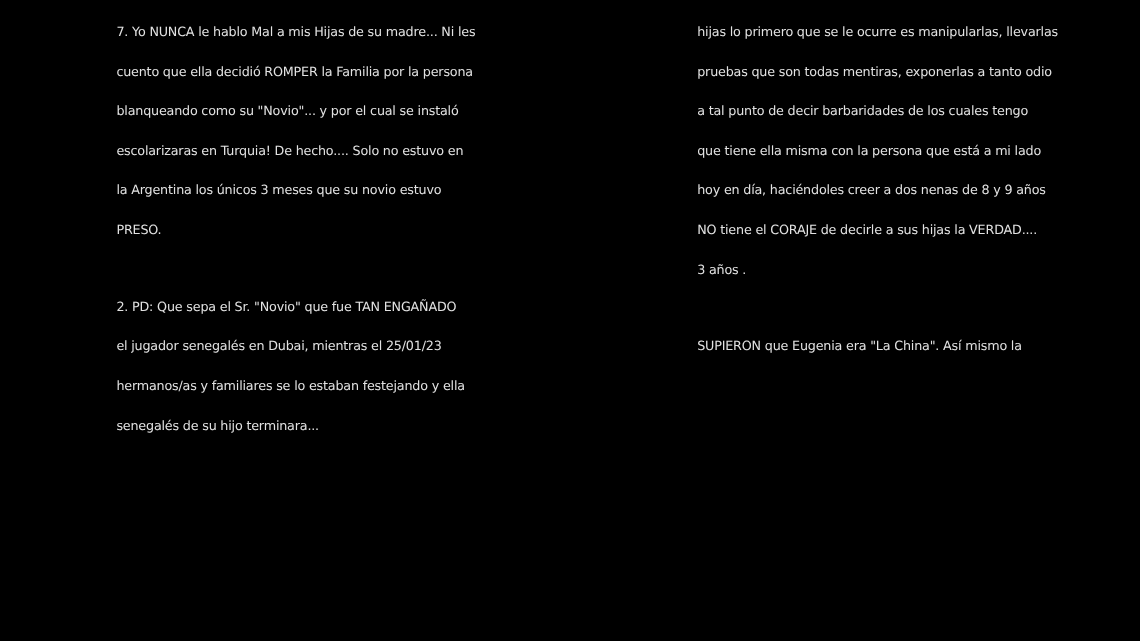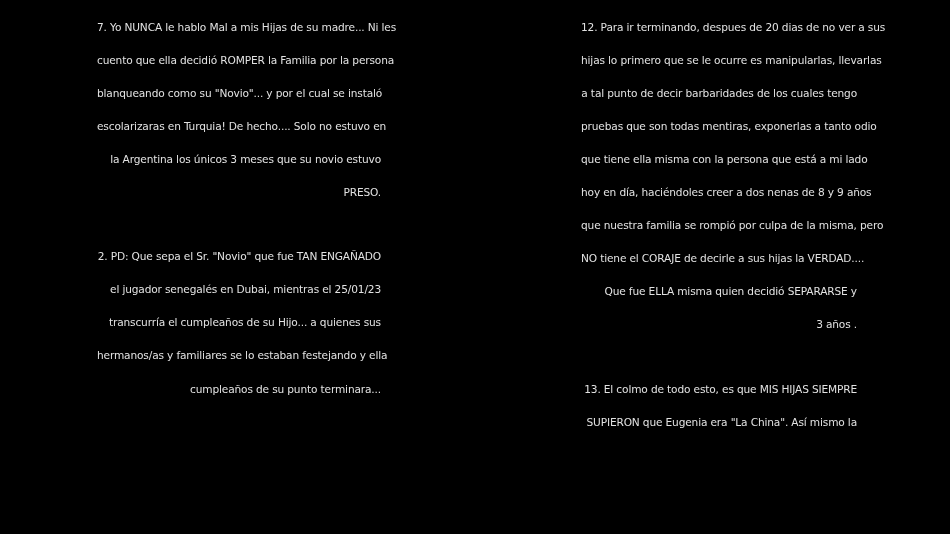--- a/index.html
+++ b/index.html
@@ -31,21 +31,20 @@
     margin: 0 0 14.5px 0;
     font-size: 10.6px;
     line-height: 16.55px;
     letter-spacing: -0.15px;
     word-spacing: 0px;
     white-space: pre-line;
   }
   .para .line {
     display: block;
     white-space: nowrap;
-    text-align: right;
   }
   .emoji {
     color: #f2c230;
     font-size: 10px;
   }
 </style>
 </head>
 <body>
 
 <div class="column left">
@@ -53,42 +52,37 @@
     <span class="line">7. Yo NUNCA le hablo Mal a mis Hijas de su madre... Ni les</span>
     <span class="line">cuento que ella decidió ROMPER la Familia por la persona</span>
     <span class="line">blanqueando como su "Novio"...  y por el cual  se instaló</span>
     <span class="line">escolarizaras en Turquia!  De hecho.... Solo no estuvo en</span>
     <span class="line">la Argentina los únicos 3 meses que su novio estuvo</span>
     <span class="line">PRESO.</span>
   </div>
   <div class="para">
     <span class="line">2. PD: Que sepa el Sr. "Novio" que fue TAN ENGAÑADO</span>
     <span class="line">el jugador senegalés en Dubai, mientras el 25/01/23</span>
-    <span class="line">transcurría el cumpleaños de su Hijo... a quienes sus</span>
     <span class="line">hermanos/as y familiares se lo estaban festejando y ella</span>
-    <span class="line">cumpleaños de su punto terminara...</span>
+    <span class="line">senegalés de su hijo terminara...</span>
   </div>
 
 </div>
 
 <div class="column right">
   <div class="para">
-    <span class="line">12. Para ir terminando, despues de 20 dias de no ver a sus</span>
     <span class="line">hijas lo primero que se le ocurre es manipularlas, llevarlas</span>
+    <span class="line">pruebas que son todas mentiras, exponerlas a tanto odio</span>
     <span class="line">a tal punto de decir barbaridades de los cuales tengo</span>
-    <span class="line">pruebas que son todas mentiras, exponerlas a tanto odio</span>
     <span class="line">que tiene ella misma con la persona que está a mi lado</span>
     <span class="line">hoy en día, haciéndoles creer a dos nenas de 8 y 9 años</span>
-    <span class="line">que nuestra familia se rompió por culpa de la misma, pero</span>
     <span class="line">NO tiene el CORAJE de decirle a sus hijas la VERDAD....</span>
-    <span class="line">Que fue ELLA misma quien decidió SEPARARSE y</span>
     <span class="line">3 años .</span>
   </div>
   <div class="para">
-    <span class="line">13. El colmo de todo esto, es que MIS HIJAS SIEMPRE</span>
     <span class="line">SUPIERON  que Eugenia era "La China". Así mismo la</span>
     
     
     
     
   </div>
 
 </div>
 
 </body></html>

